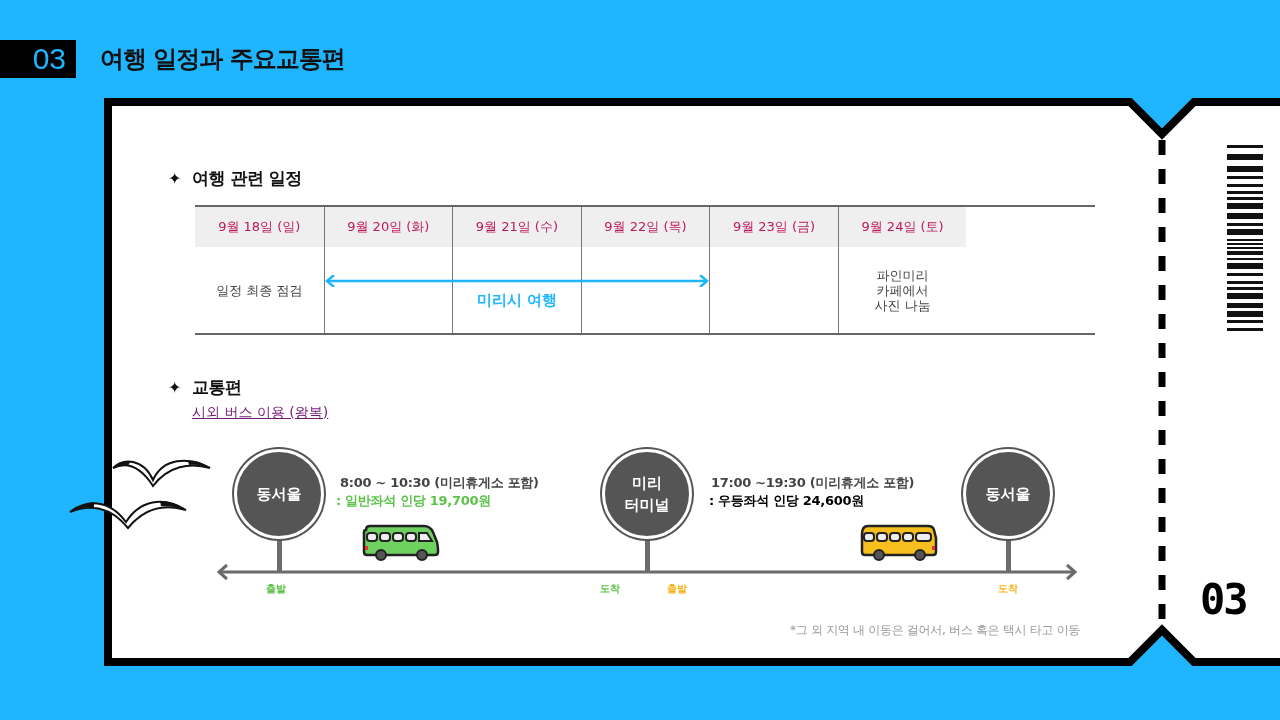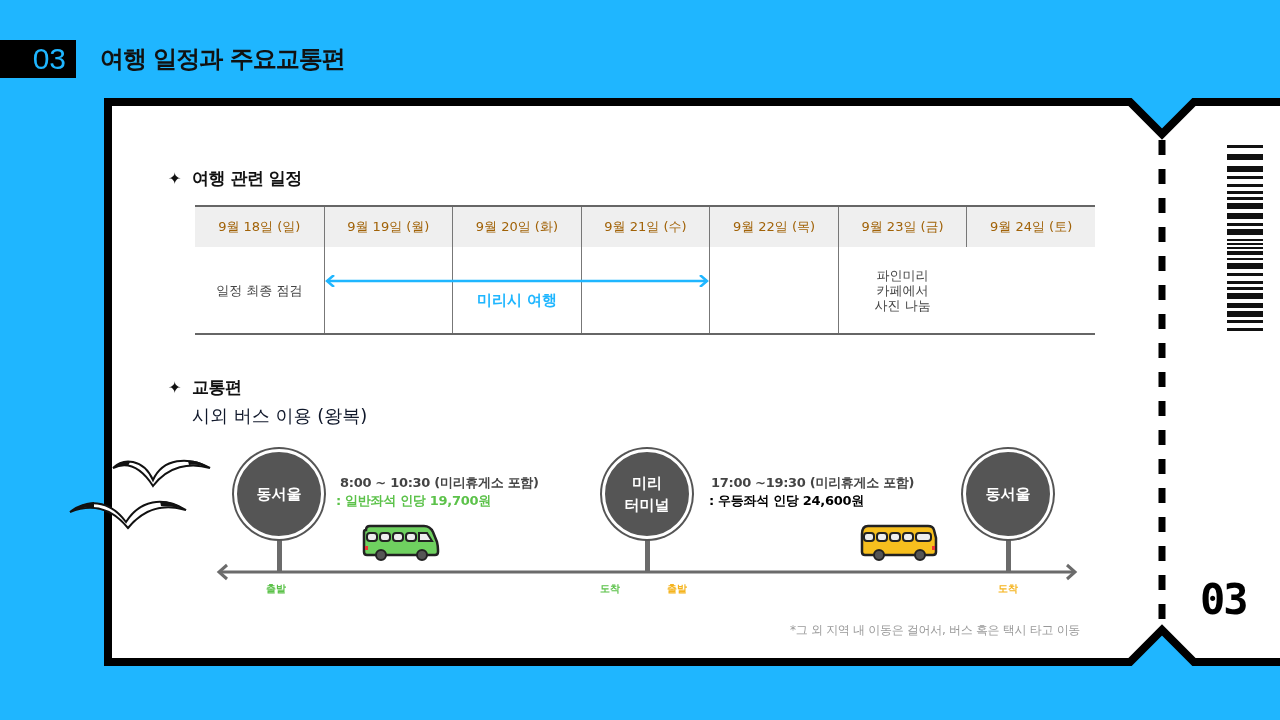--- a/index.html
+++ b/index.html
@@ -7,25 +7,25 @@
   body { background: #1fb6ff; position: relative; font-family: "DejaVu Sans", "Liberation Sans", sans-serif; }
 
   .sec-num { position: absolute; left: 0; top: 40px; width: 76px; height: 38px; background: #000; color: #1fb6ff;
     font-family: "Liberation Sans", sans-serif; font-size: 30px; font-weight: 300; line-height: 38px; text-align: right; padding-right: 10px; }
   .page-title { position: absolute; left: 100px; top: 40px; height: 38px; line-height: 38px; font-size: 24px; font-weight: bold; color: #111; letter-spacing: -1px; }
 
   .ticket-svg { position: absolute; left: 0; top: 0; }
 
   .section-head { position: absolute; font-size: 17px; font-weight: bold; color: #111; letter-spacing: -0.5px; }
   .section-head .star { display: inline-block; width: 16px; margin-right: 8px; font-size: 16px; }
-  .sub-note { position: absolute; left: 192px; top: 404px; font-size: 18px; color: #0f172a; }
+  .sub-note { position: absolute; left: 192px; top: 404px; font-size: 14px; color: #701a75; text-decoration: underline; }
 
   .sched { position: absolute; left: 195px; top: 205px; width: 900px; border-top: 2px solid #666; border-bottom: 2px solid #666; }
   .sched-row { display: flex; }
-  .sched-head .cell { height: 40px; background: #efefef; line-height: 40px; font-size: 13px; color: #a16207; text-align: center; border-left: 1px solid #777; }
+  .sched-head .cell { height: 40px; background: #efefef; line-height: 40px; font-size: 13px; color: #be185d; text-align: center; border-left: 1px solid #777; }
   .sched-head .cell:first-child { border-left: none; }
   .sched-body .cell { height: 86px; display: flex; align-items: center; justify-content: center; text-align: center; font-size: 13px; color: #444; border-left: 1px solid #777; white-space: pre-line; line-height: 15px; }
   .sched-body .cell:first-child { border-left: none; }
   .cell { width: 128.57px; flex: none; }
   .sched-arrow { position: absolute; left: 130px; top: 68px; width: 384px; height: 12px; }
   .sched-event { position: absolute; left: 258px; top: 84px; width: 128px; text-align: center; font-size: 15px; font-weight: bold; color: #1fb6ff; }
 
   .timeline-axis { position: absolute; left: 215px; top: 562px; }
   .stop { position: absolute; width: 90px; height: 90px; border-radius: 50%; background: #555; border: 3px solid #fff; box-shadow: 0 0 0 2px #555;
     color: #fff; font-weight: bold; font-size: 15px; display: flex; align-items: center; justify-content: center; text-align: center; white-space: pre-line; line-height: 22px; }
@@ -81,21 +81,20 @@
 </svg>
 <div class="stub-num">03</div>
 
 <div class="section-head" style="left:168px; top:167px;">
   <span class="star">✦</span><span>여행 관련 일정</span>
 </div>
 
 <div class="sched">
   <div class="sched-row sched-head">
     <div class="cell">9월 18일 (일)</div>
-    <div class="cell">9월 19일 (월)</div>
     <div class="cell">9월 20일 (화)</div>
     <div class="cell">9월 21일 (수)</div>
     <div class="cell">9월 22일 (목)</div>
     <div class="cell">9월 23일 (금)</div>
     <div class="cell">9월 24일 (토)</div>
   </div>
   <div class="sched-row sched-body">
     <div class="cell">일정 최종 점검</div>
     <div class="cell"></div>
     <div class="cell"></div>

